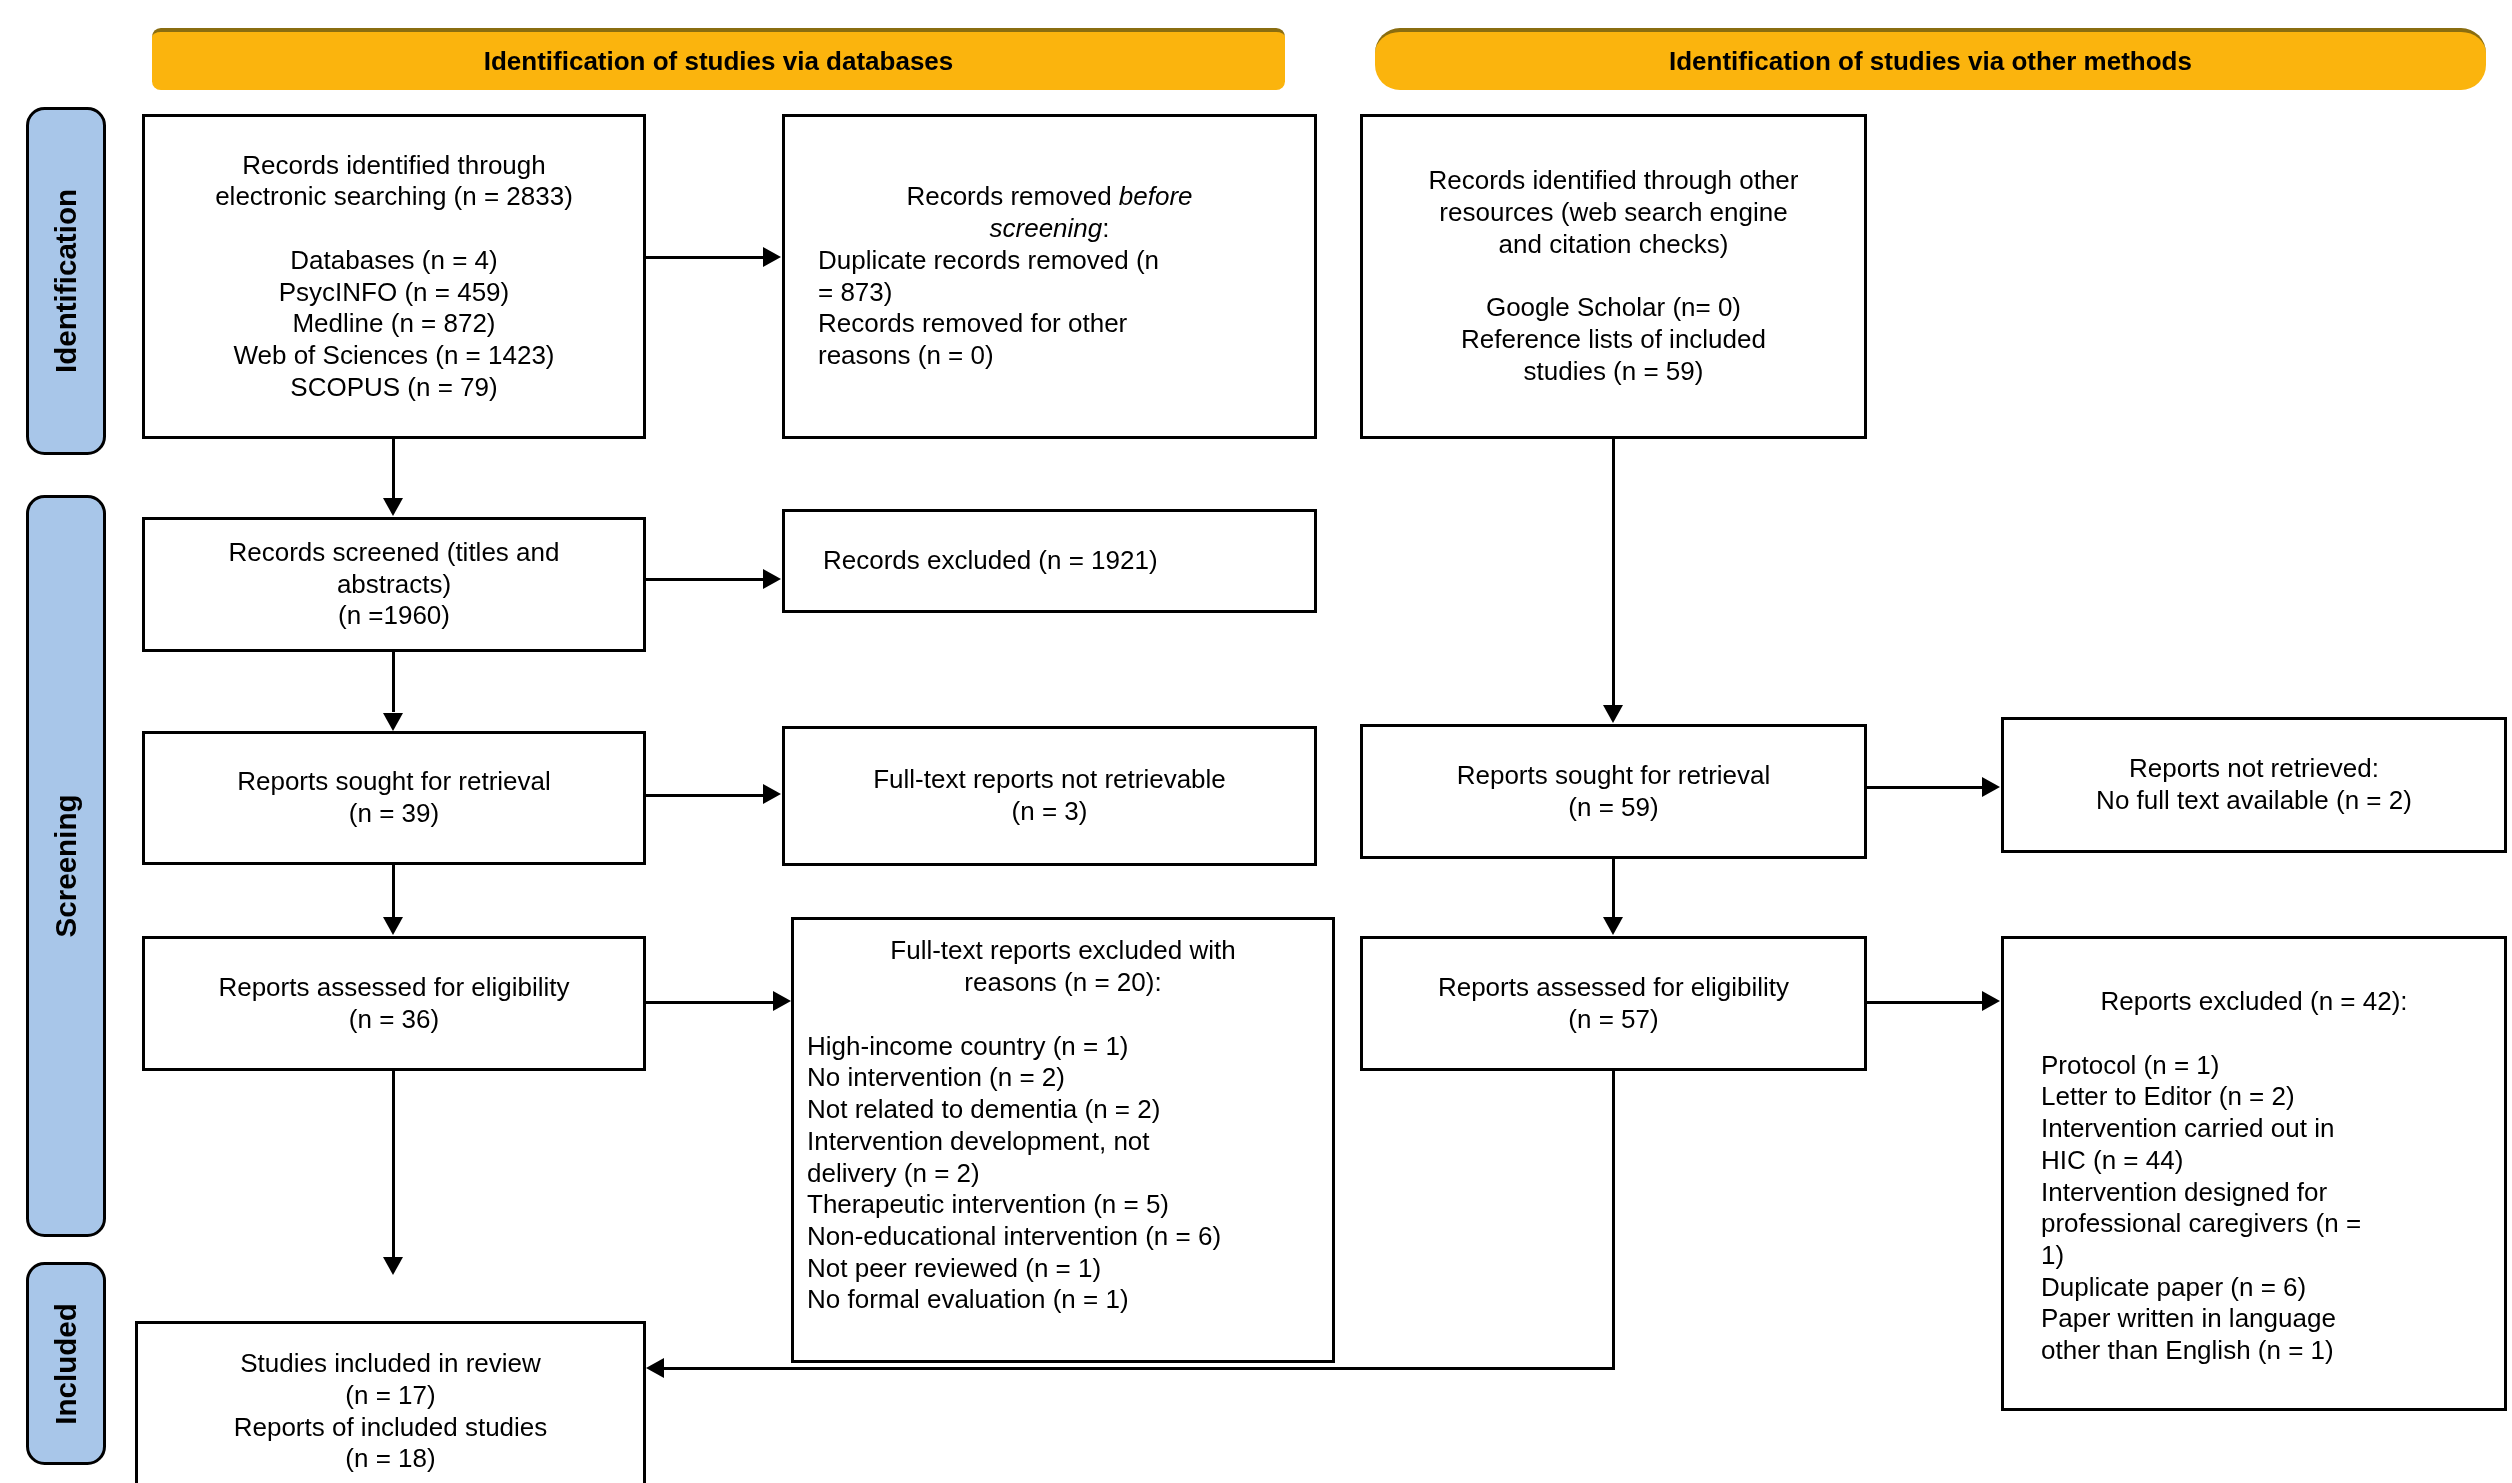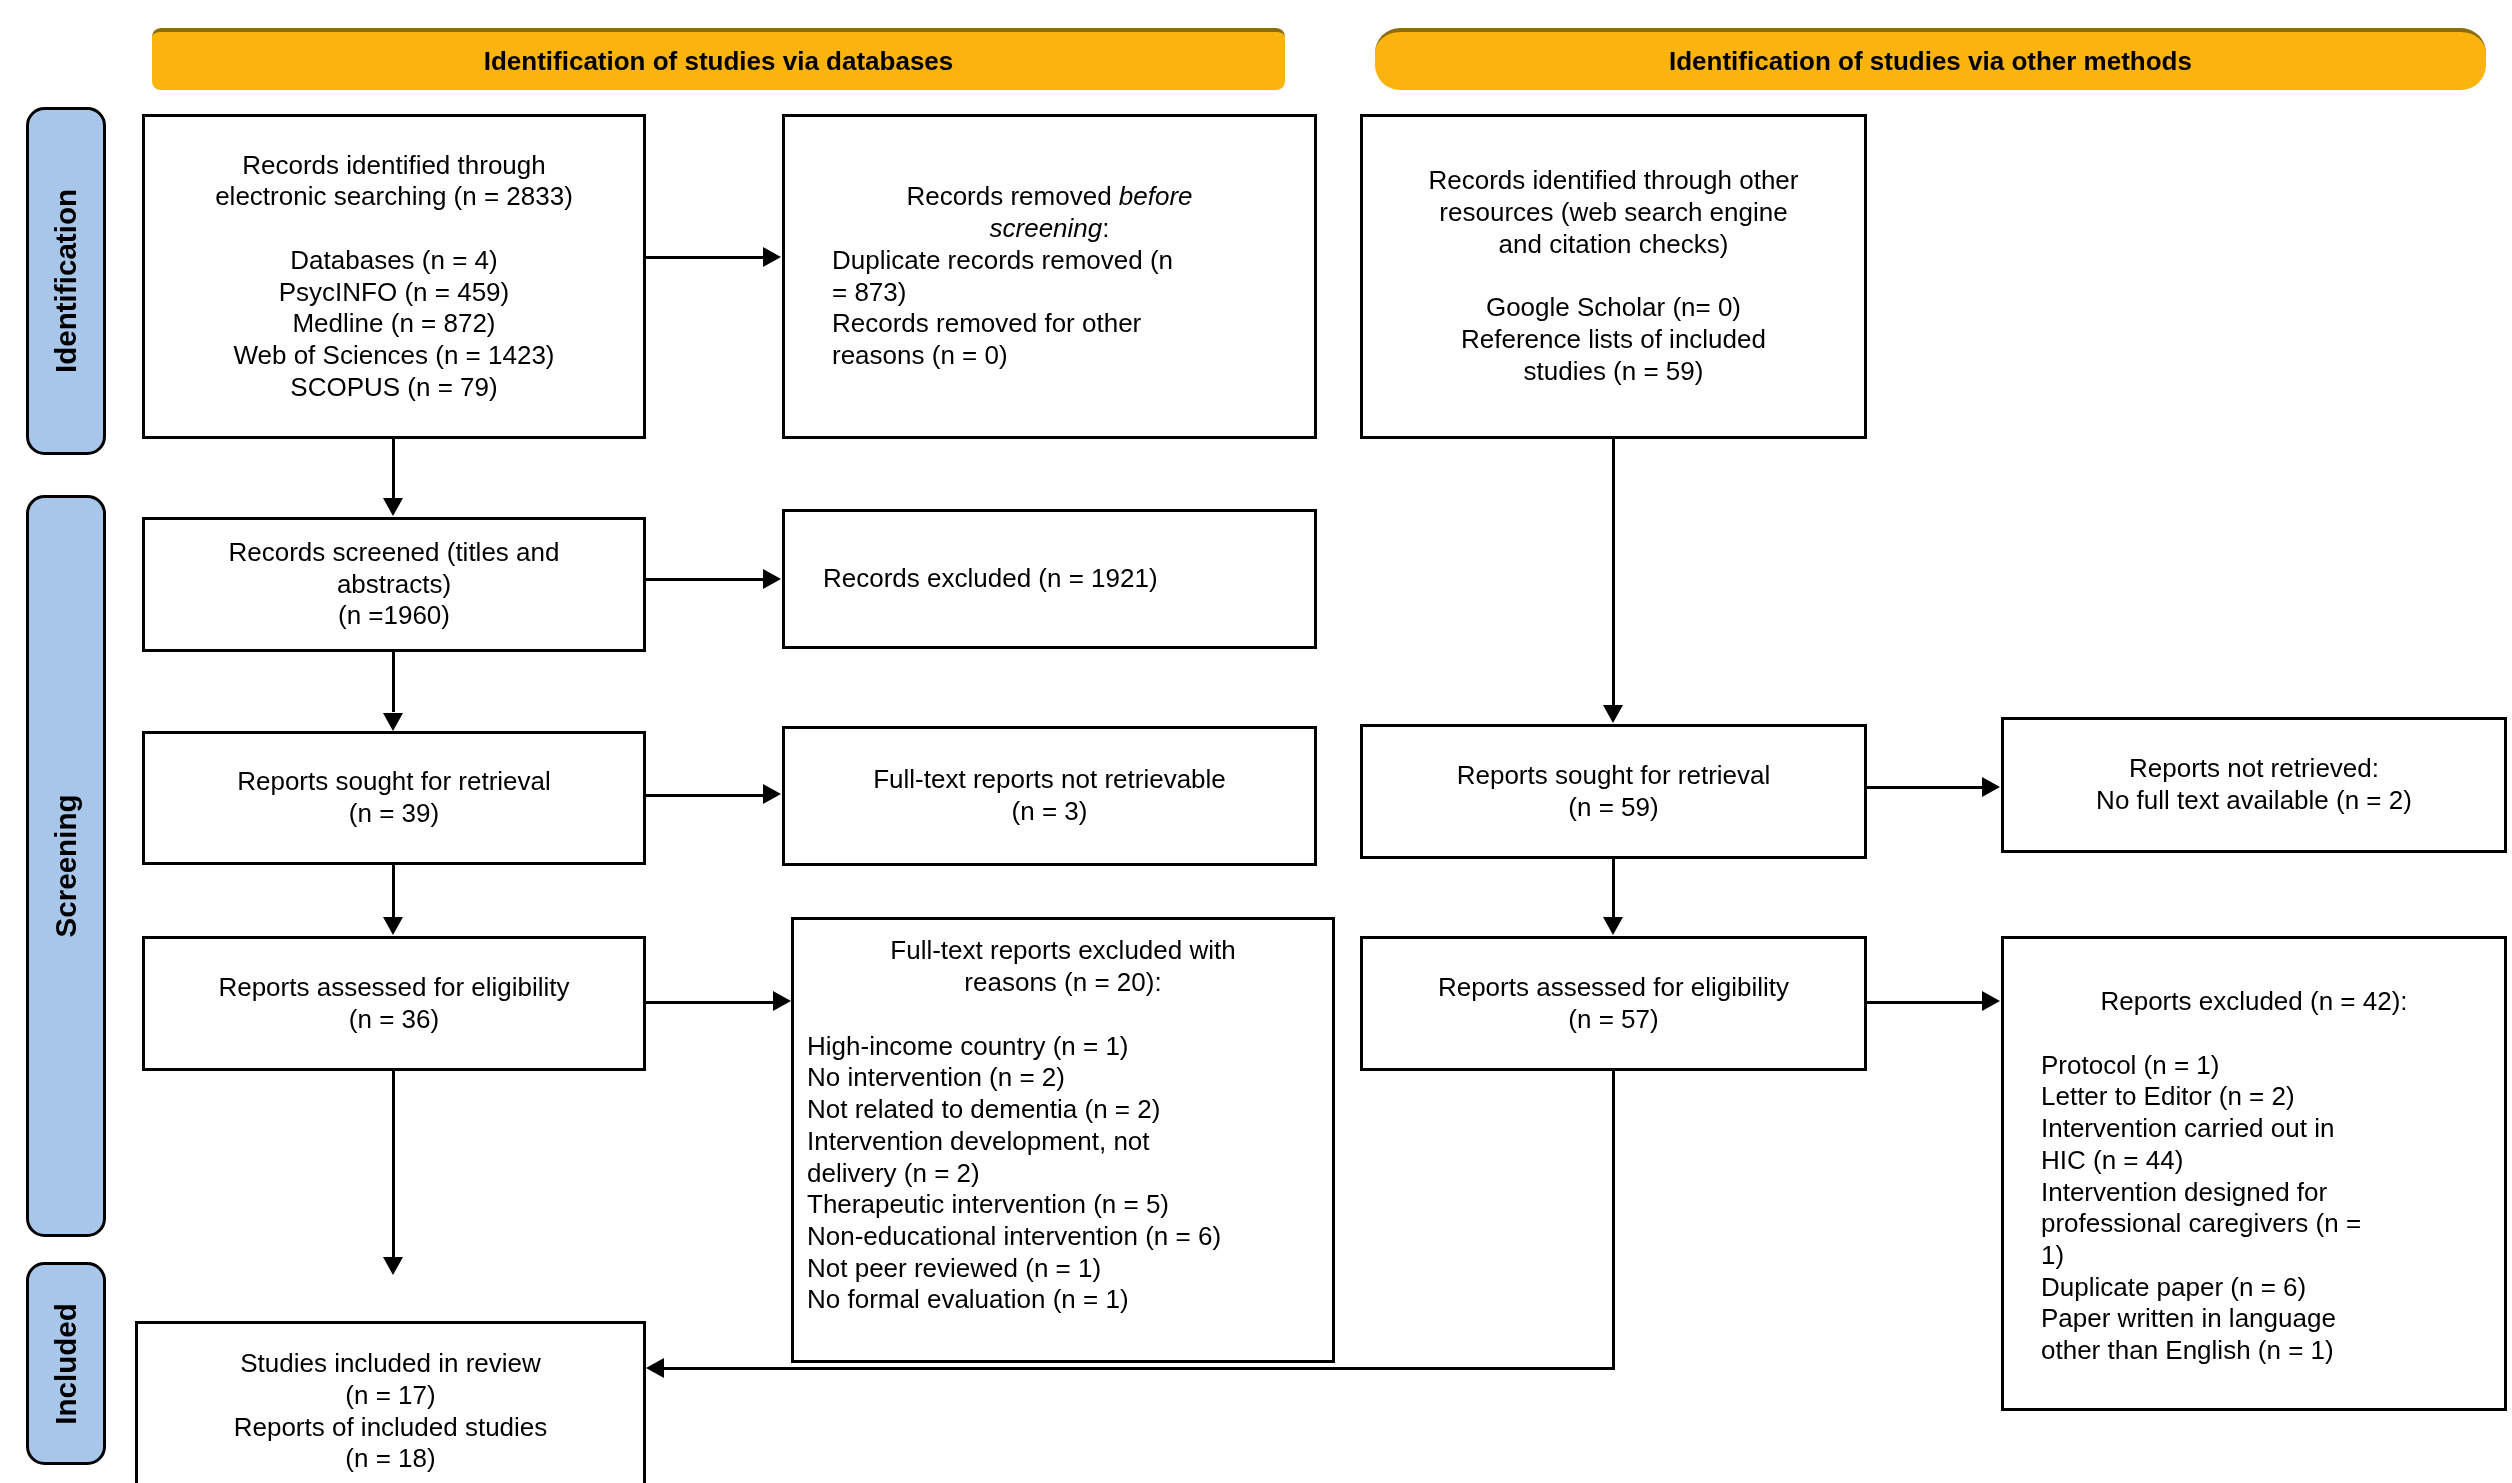--- a/index.html
+++ b/index.html
@@ -84,39 +84,39 @@
 
 Databases (n = 4)
 PsycINFO (n = 459)
 Medline (n = 872)
 Web of Sciences (n = 1423)
 SCOPUS (n = 79)</span></div>
 
   <div class="box" style="left:782px;top:114px;width:535px;height:325px;">
     <div><span>Records removed </span><em>before
 screening</em><span>:</span></div>
-    <div class="items" style="padding:0 47px;">Duplicate records removed (n
+    <div class="items" style="padding:0 33px;">Duplicate records removed (n
 = 873)
 Records removed for other
 reasons (n = 0)</div>
   </div>
 
   <div class="box" style="left:1360px;top:114px;width:507px;height:325px;"><span>Records identified through other
 resources (web search engine
 and citation checks)
 
 Google Scholar (n= 0)
 Reference lists of included
 studies (n = 59)</span></div>
 
   <div class="box" style="left:142px;top:517px;width:504px;height:135px;"><span>Records screened (titles and
 abstracts)
 (n =1960)</span></div>
 
-  <div class="box left-text" style="left:782px;top:509px;width:535px;height:140px;"><span>Records excluded (n = 1921)</span></div>
+  <div class="box left-text" style="left:782px;top:509px;width:535px;height:104px;"><span>Records excluded (n = 1921)</span></div>
 
   <div class="box" style="left:142px;top:731px;width:504px;height:134px;"><span>Reports sought for retrieval
 (n = 39)</span></div>
 
   <div class="box" style="left:782px;top:726px;width:535px;height:140px;"><span>Full-text reports not retrievable
 (n = 3)</span></div>
 
   <div class="box" style="left:1360px;top:724px;width:507px;height:135px;"><span>Reports sought for retrieval
 (n = 59)</span></div>
 

